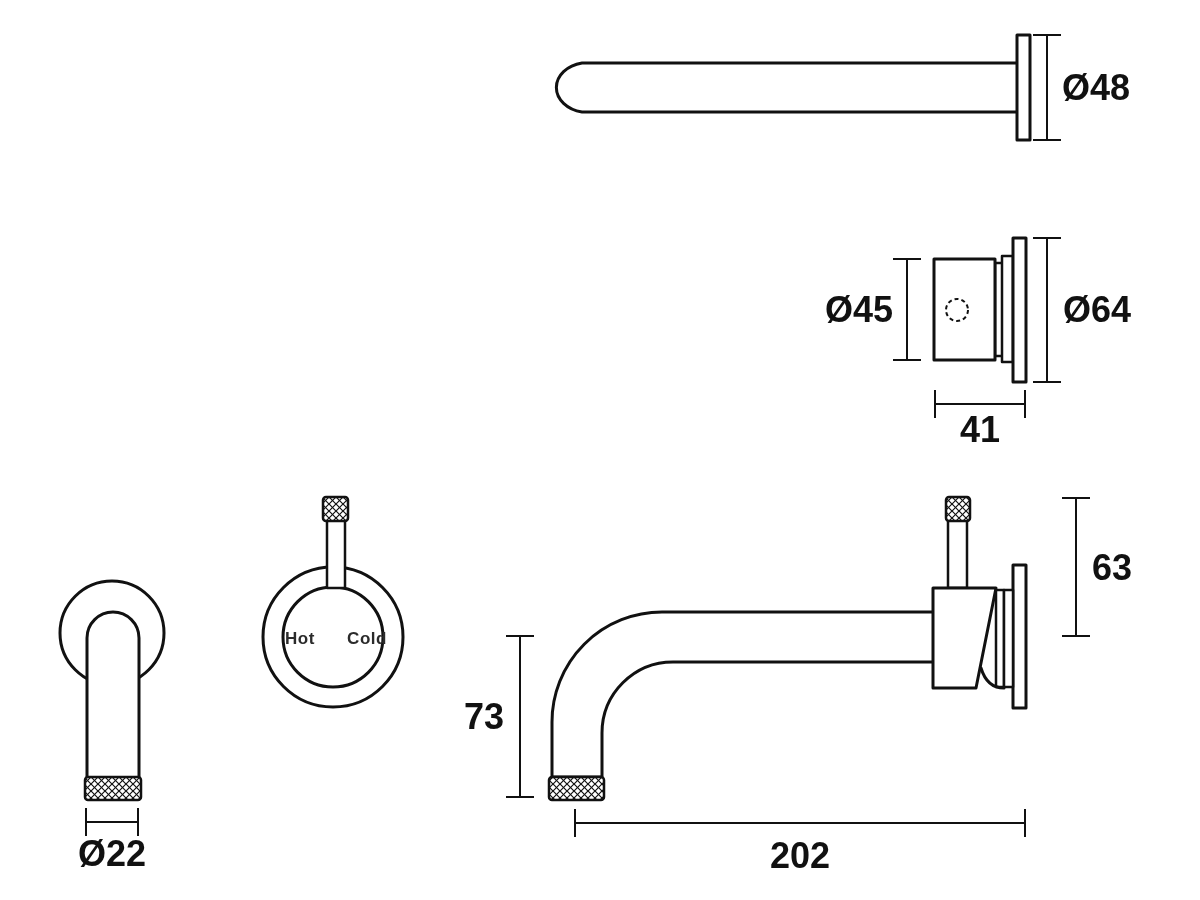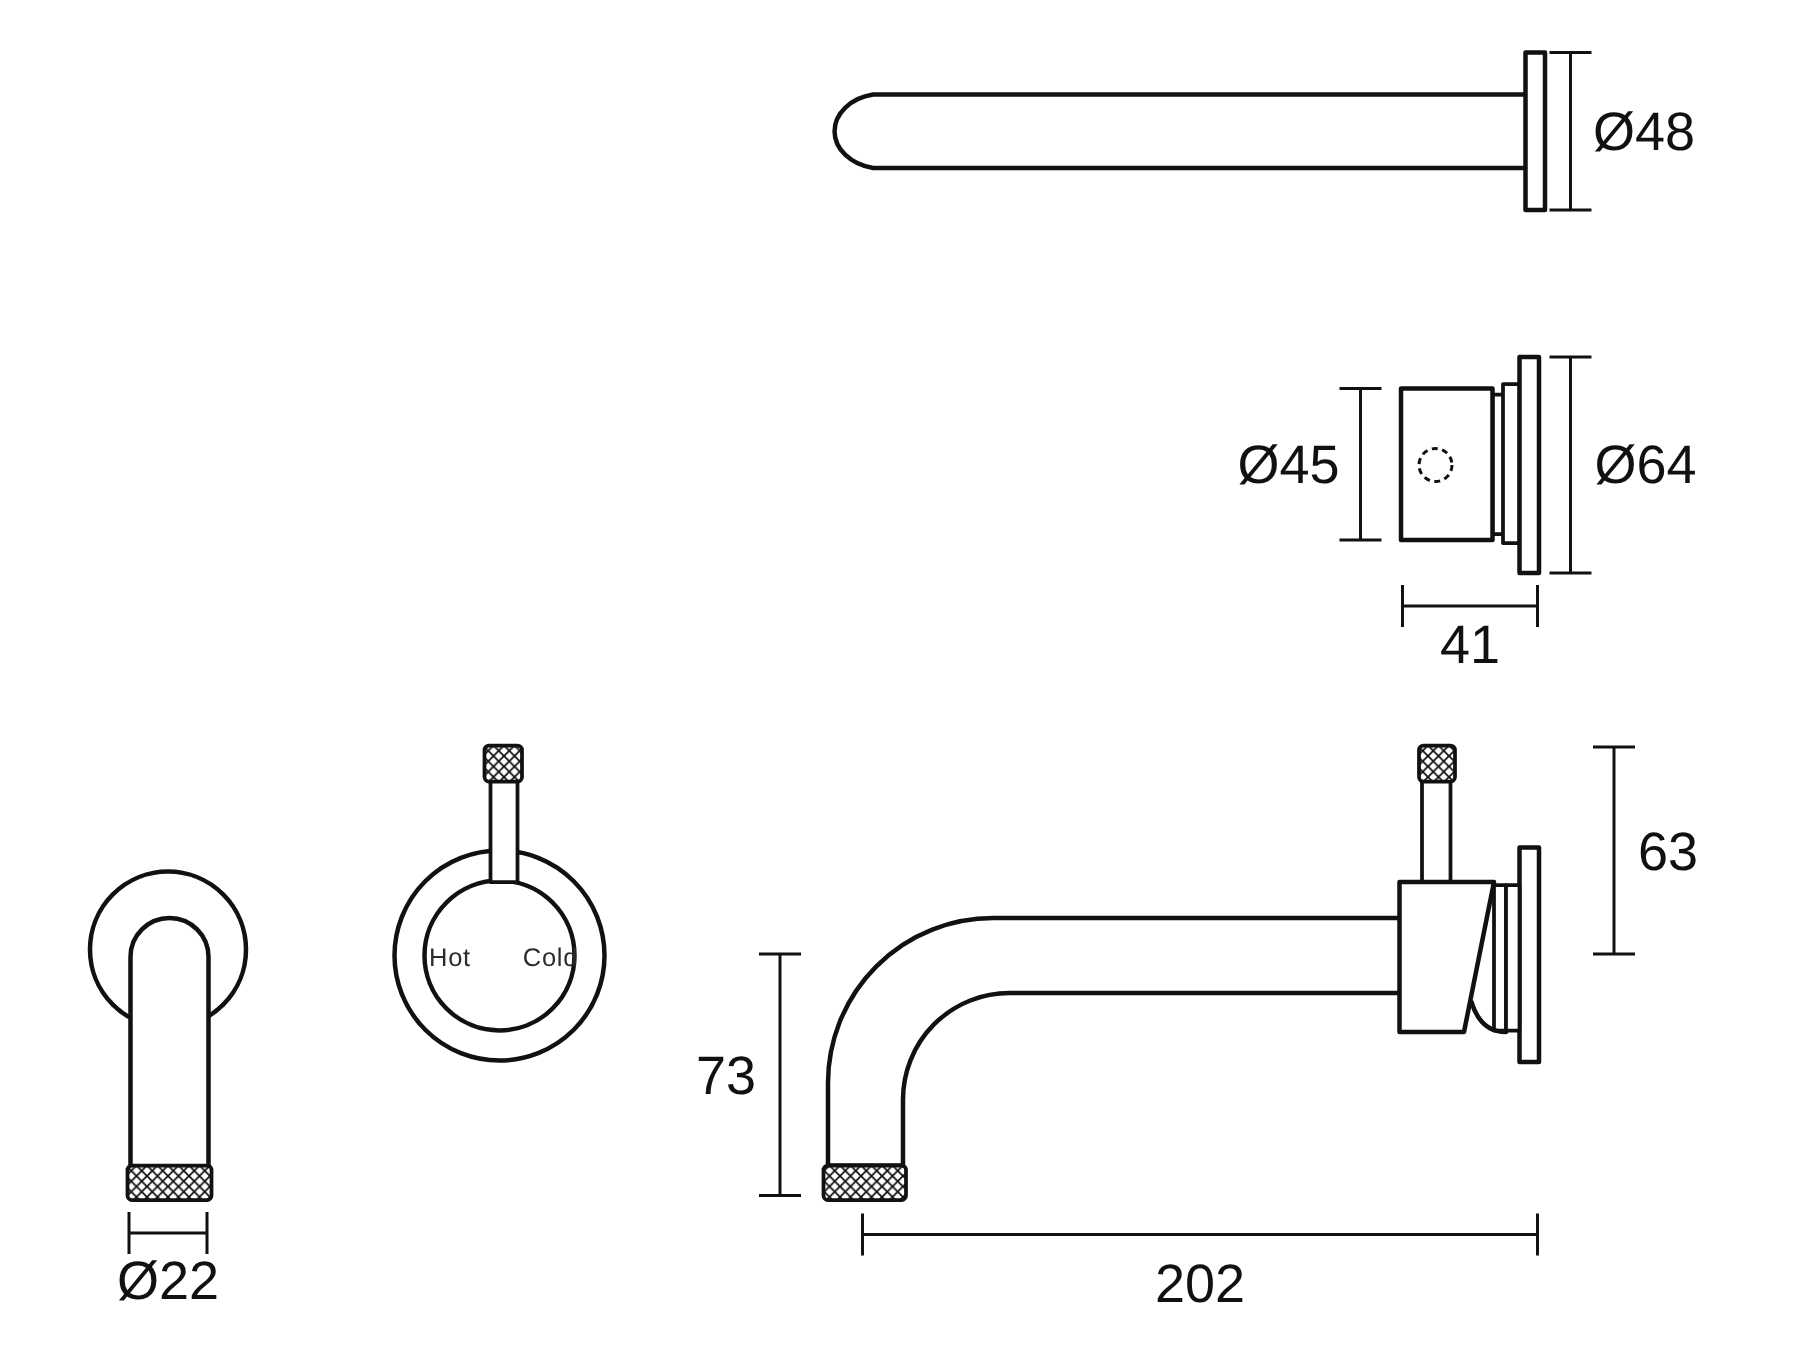--- a/index.html
+++ b/index.html
@@ -6,20 +6,21 @@
     margin: 0;
     padding: 0;
     background: #ffffff;
   }
   .stage {
     position: relative;
     width: 1200px;
     height: 900px;
     background: #ffffff;
     overflow: hidden;
+    font-weight: bold;
   }
   svg { display: block; }
   .outline       { fill: #ffffff; stroke: #111111; stroke-width: 3; stroke-linejoin: round; }
   .outline-thin  { fill: #ffffff; stroke: #111111; stroke-width: 2.5; stroke-linejoin: round; }
   .noline        { fill: none;    stroke: #111111; stroke-width: 3;   stroke-linecap: round; }
   .dim           { stroke: #111111; stroke-width: 2; stroke-linecap: butt; }
   .dashed        { fill: none; stroke: #111111; stroke-width: 2; stroke-dasharray: 4 3; }
   .knurl-box     { fill: url(#knurl); stroke: #111111; stroke-width: 2.5; }
   .dim-label {
     font-family: "Liberation Sans", sans-serif;

